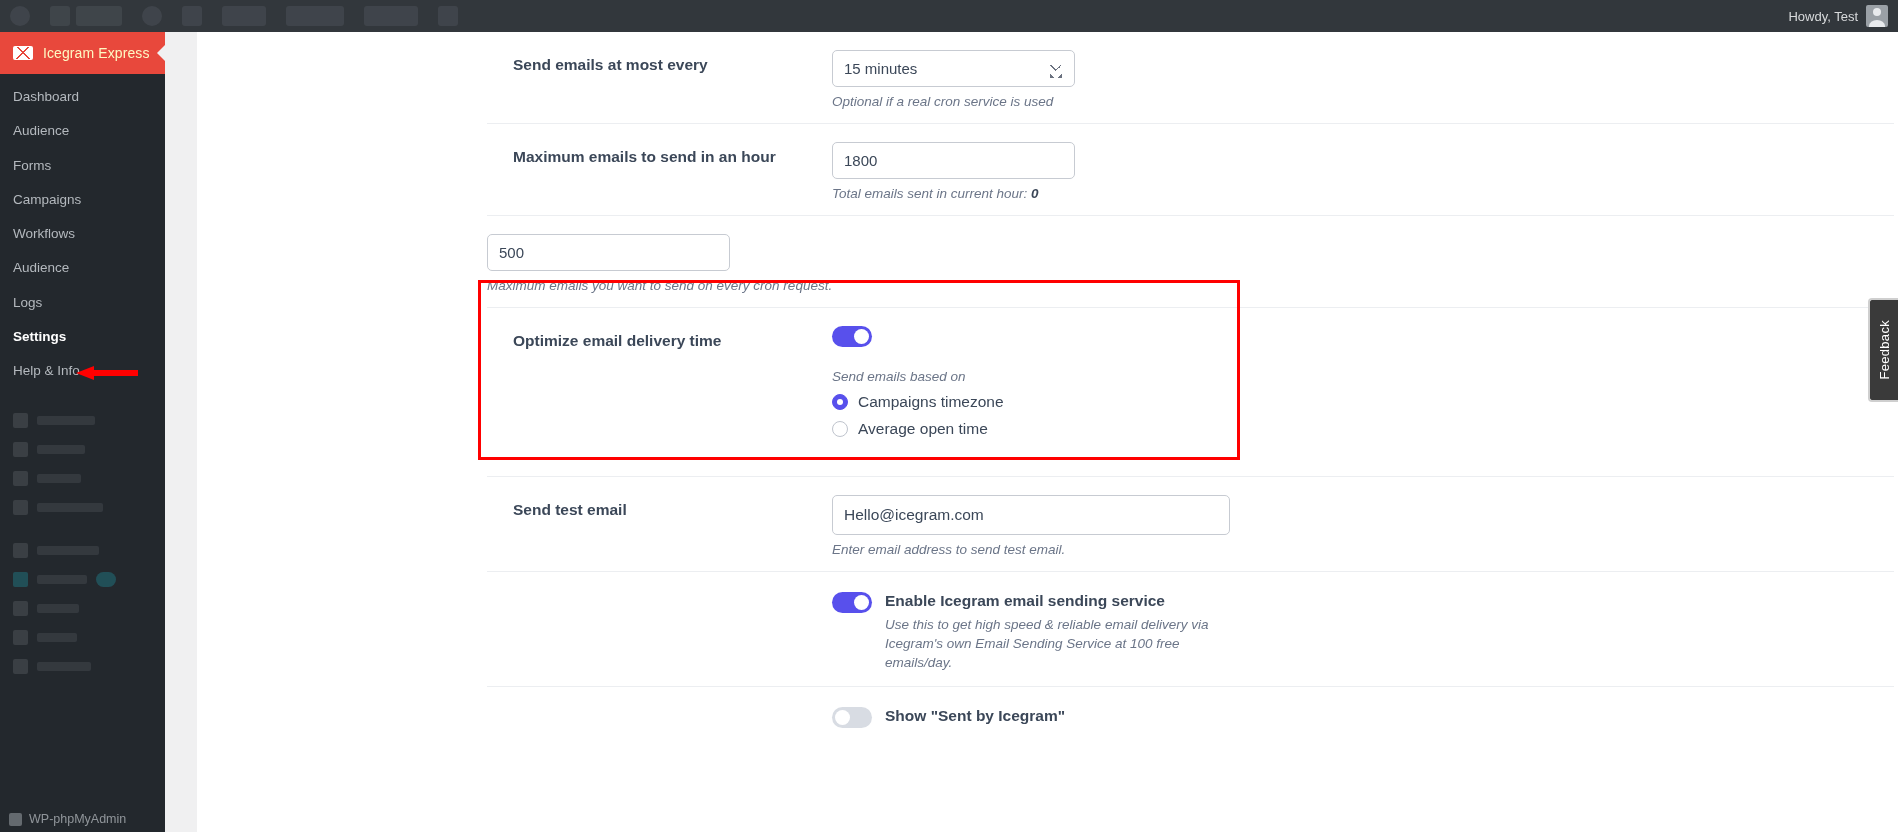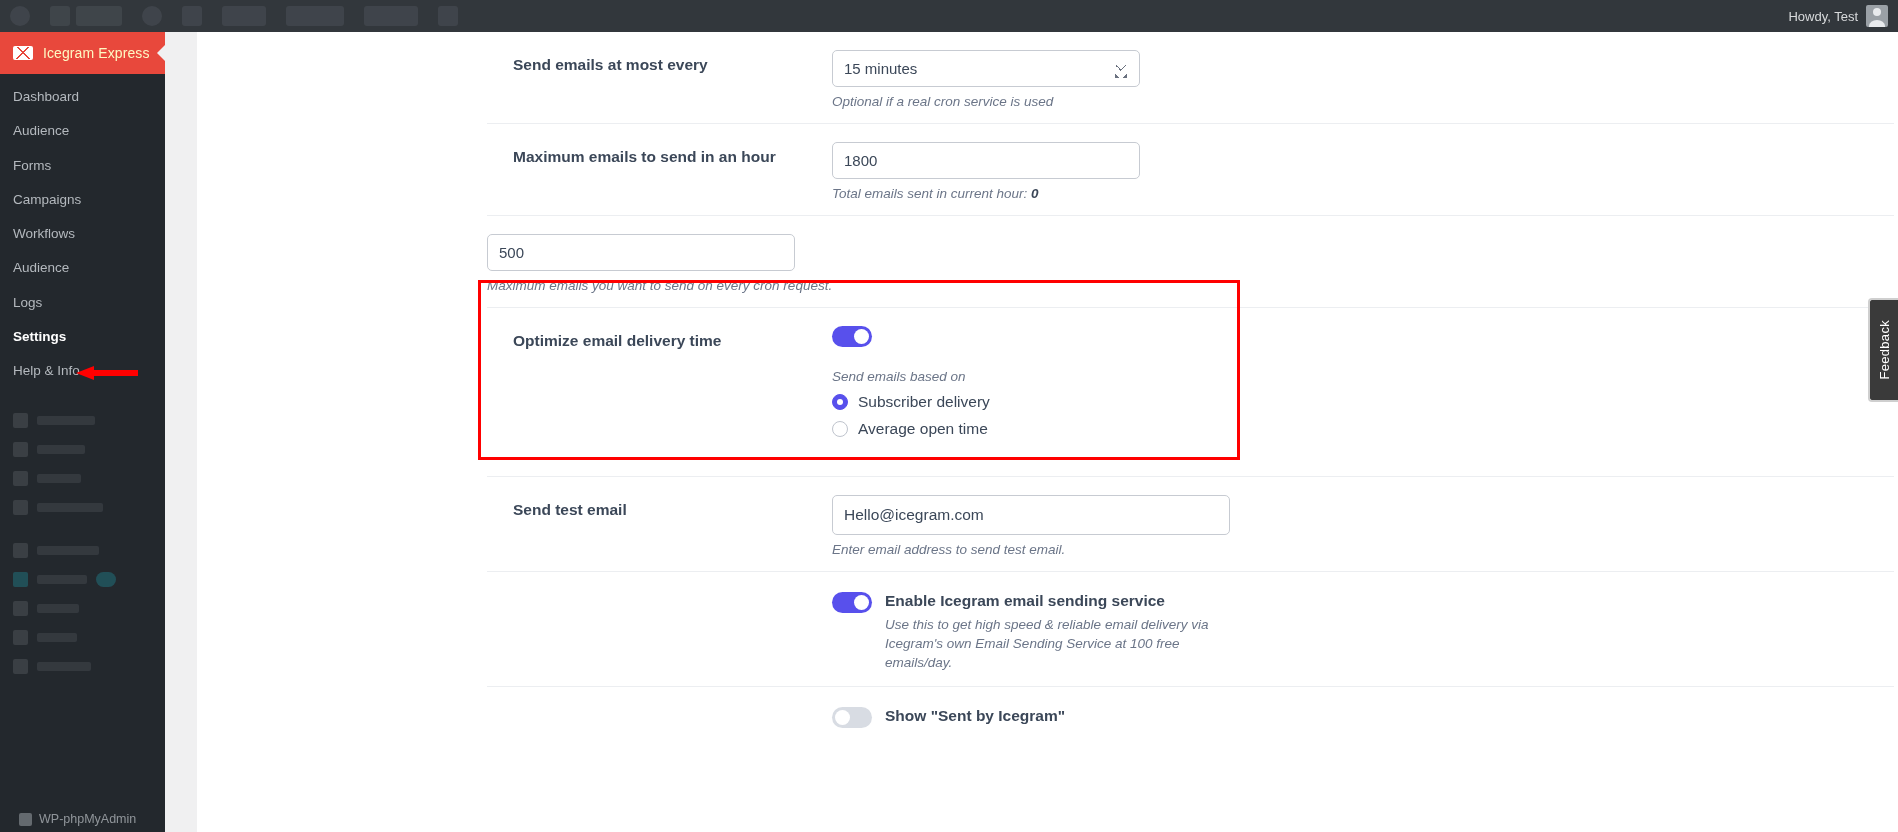--- a/index.html
+++ b/index.html
@@ -76,21 +76,21 @@
   }
 
   .ghost-block { padding-top: 18px; }
   .ghost-row { display: flex; align-items: center; gap: 9px; padding: 7px 0 7px 13px; opacity: .30; }
   .ghost-sq { width: 15px; height: 15px; background: #6f757a; border-radius: 2px; flex: none; }
   .ghost-sq.teal { background: #1fb6c9; opacity: .9; }
   .ghost-bar { height: 9px; background: #5d6368; border-radius: 2px; }
   .ghost-gap { height: 14px; }
   .sidebar-foot {
     position: absolute; bottom: 0; left: 0; width: 165px; height: 26px;
-    display: flex; align-items: center; gap: 7px; padding-left: 19px;
+    display: flex; align-items: center; gap: 7px; padding-left: 9px;
     color: #b4b9be; font-size: 12.5px; opacity: .75;
   }
   .foot-sq { width: 13px; height: 13px; background: #7a8085; border-radius: 2px; }
 
   
   .content-gutter {
     position: absolute; top: 32px; left: 165px; width: 32px; height: 800px;
     background: #f0f0f1;
   }
   .content {
@@ -109,21 +109,21 @@
     padding-top: 6px; padding-left: 26px;
   }
   .row-field { flex: 1; position: relative; }
 
   .helper {
     font-size: 13.5px; font-style: italic; color: #6b7588; margin-top: 7px;
   }
   .helper b { font-style: italic; color: #3b4758; }
 
   select.ctl, input.ctl {
-    width: 308px; height: 37px; border: 1px solid #c7cbd2; border-radius: 5px;
+    width: 243px; height: 37px; border: 1px solid #c7cbd2; border-radius: 5px;
     padding: 0 11px; font-size: 15px; color: #3b4758; background: #fff;
     font-family: "Liberation Sans", sans-serif; outline: none;
   }
   select.ctl {
     -webkit-appearance: none; appearance: none;
     background-image:
       linear-gradient(45deg, transparent 50%, #6b7280 50%, #6b7280 62%, transparent 62%),
       linear-gradient(-45deg, transparent 50%, #6b7280 50%, #6b7280 62%, transparent 62%),
       linear-gradient(45deg, #6b7280 38%, transparent 38%),
       linear-gradient(-45deg, #6b7280 38%, transparent 38%);
@@ -322,21 +322,21 @@
       </div>
 
       <div class="row" style="padding-bottom:38px">
         <div class="row-label">Optimize email delivery time</div>
         <div class="row-field">
           <span class="toggle"></span>
           <div class="helper" style="margin-top:22px">Send emails based on</div>
           <div class="radios">
             <div class="radio-row">
               <span class="radio on"></span>
-              <span class="radio-label">Subscriber delivery</span>
+              <span class="radio-label">Campaigns timezone</span>
             </div>
             <div class="radio-row">
               <span class="radio"></span>
               <span class="radio-label">Average open time</span>
             </div>
           </div>
         </div>
       </div>
 
       <div class="row">

